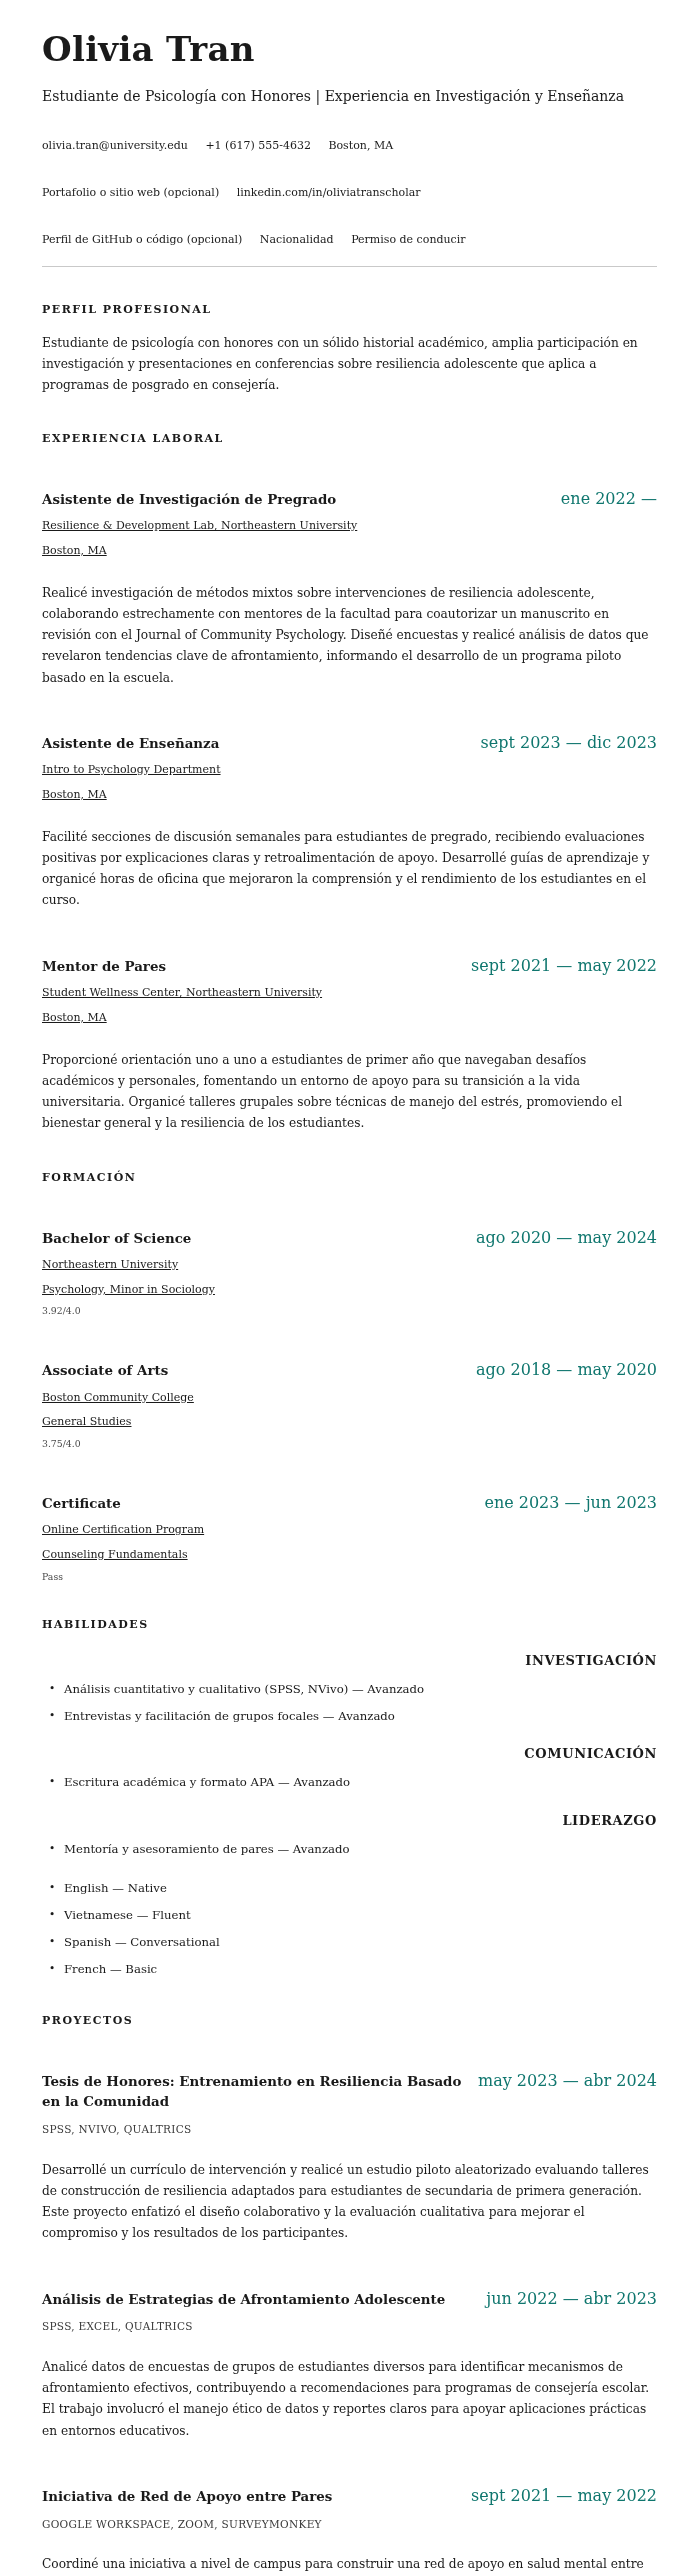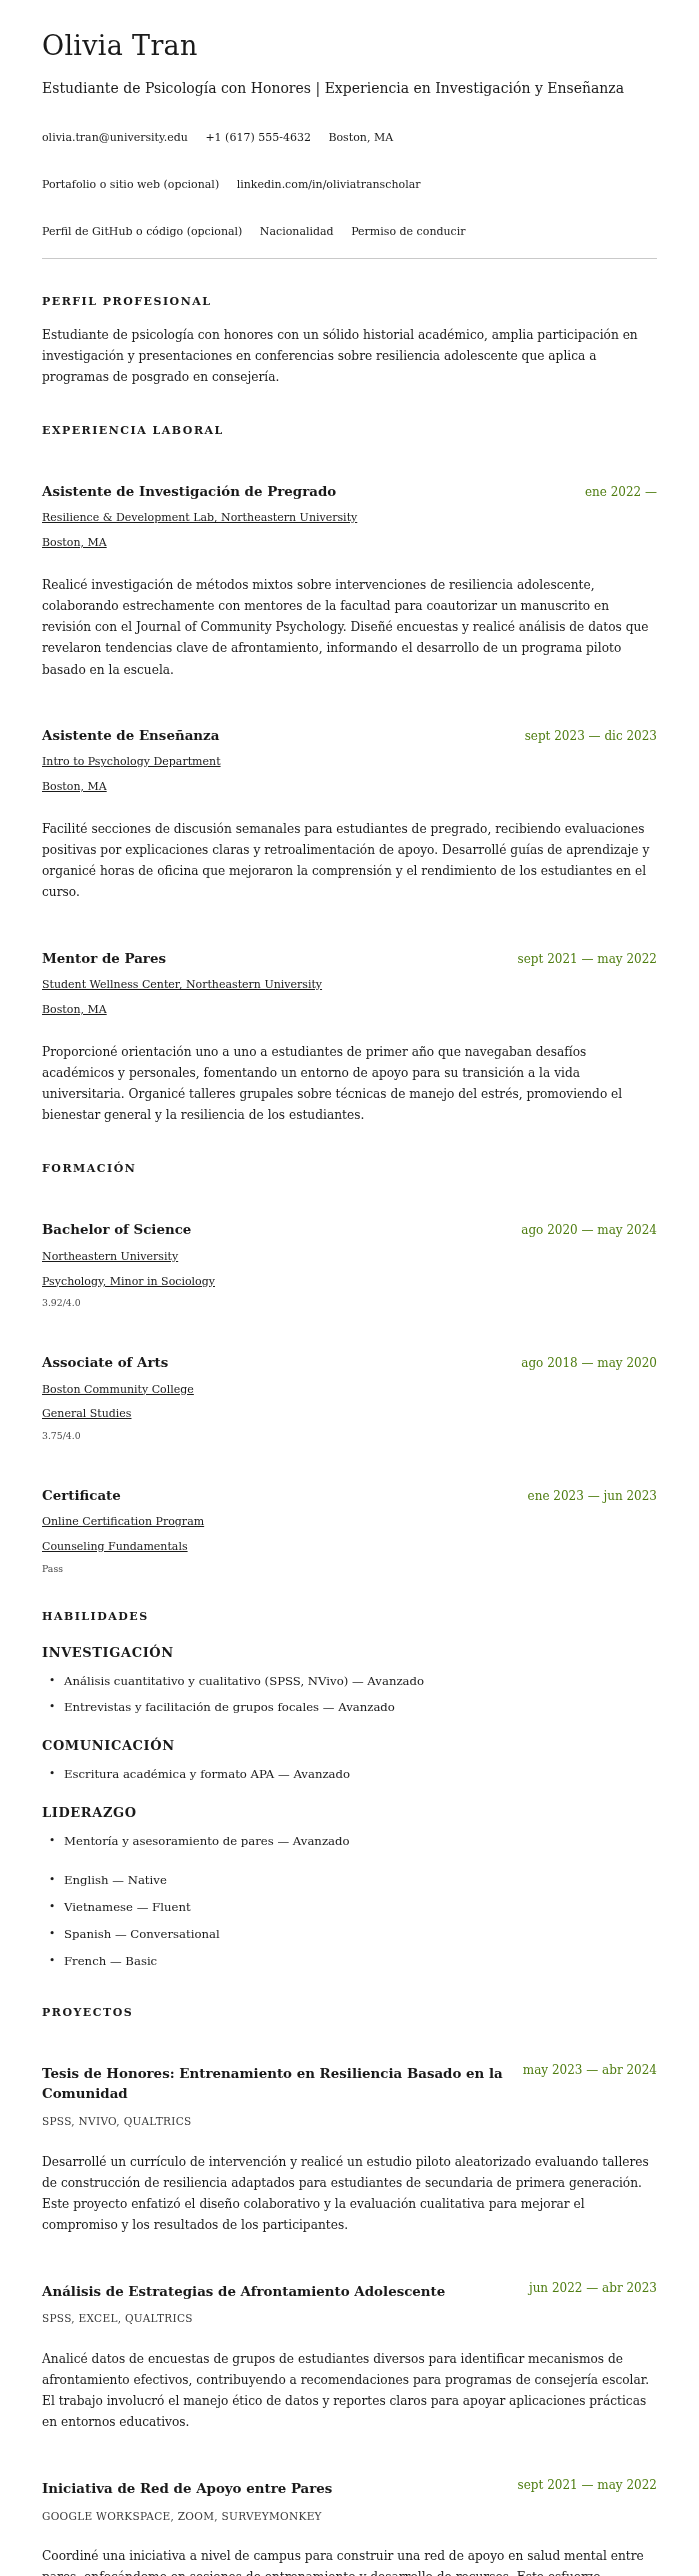--- a/index.html
+++ b/index.html
@@ -6,42 +6,42 @@
   html, body {
     width: 699px;
     background: #ffffff;
     color: #1a1a1a;
     font-family: "DejaVu Serif", "Liberation Serif", serif;
   }
   body { min-height: 2576px; }
   .page { width: 699px; padding: 30px 42px 41px; }
 
   
-  .name { font-size: 27px; font-weight: 400; letter-spacing: 0.3px; line-height: 1.15; }
+  .name { font-size: 34px; font-weight: 700; letter-spacing: 0.3px; line-height: 1.15; }
   .headline { font-size: 14px; margin-top: 17.5px; line-height: 1.35; }
   .contact-row { display: flex; gap: 17.5px; font-size: 11px; margin-top: 34px; flex-wrap: wrap; }
   .contact-row span { white-space: nowrap; }
   .divider { border: none; border-top: 0.6px solid #c9c9c9; margin-top: 20px; }
 
   
   .sec-heading { font-size: 11px; font-weight: 700; letter-spacing: 1.5px; margin-top: 36px; }
   .profile-text { font-size: 12.2px; line-height: 1.72; margin-top: 16.3px; }
 
   
   .row { display: flex; justify-content: space-between; align-items: baseline; }
   .entry-title { font-size: 13.4px; font-weight: 700; line-height: 1.5; }
-  .dates { font-size: 12px; color: #4d7c0f; white-space: nowrap; margin-left: 16.3px; flex: none; text-align: right; }
+  .dates { font-size: 16px; color: #0f766e; white-space: nowrap; margin-left: 16.3px; flex: none; text-align: right; }
 
   .job, .edu, .project { margin-top: 44px; }
   .sub-line { font-size: 11px; margin-top: 9.3px; line-height: 1.4; text-decoration: underline; }
   .meta-line { font-size: 9.3px; color: #4a4a4a; margin-top: 8.2px; }
   .desc { font-size: 12.2px; line-height: 1.74; margin-top: 24.5px; }
 
   
-  .group-title { font-size: 13px; font-weight: 700; letter-spacing: 0.6px; margin-top: 22px; }
+  .group-title { font-size: 13px; font-weight: 700; letter-spacing: 0.6px; margin-top: 22px; text-align: right; }
   ul.dotted { list-style: none; margin-top: 13px; }
   ul.dotted li {
     font-size: 11.7px; line-height: 1.45; margin-bottom: 10px;
     padding-left: 22px; position: relative;
   }
   ul.dotted li::before {
     content: "•"; position: absolute; left: 7px; top: 0;
     font-size: 10.5px; color: #1a1a1a;
   }
 

